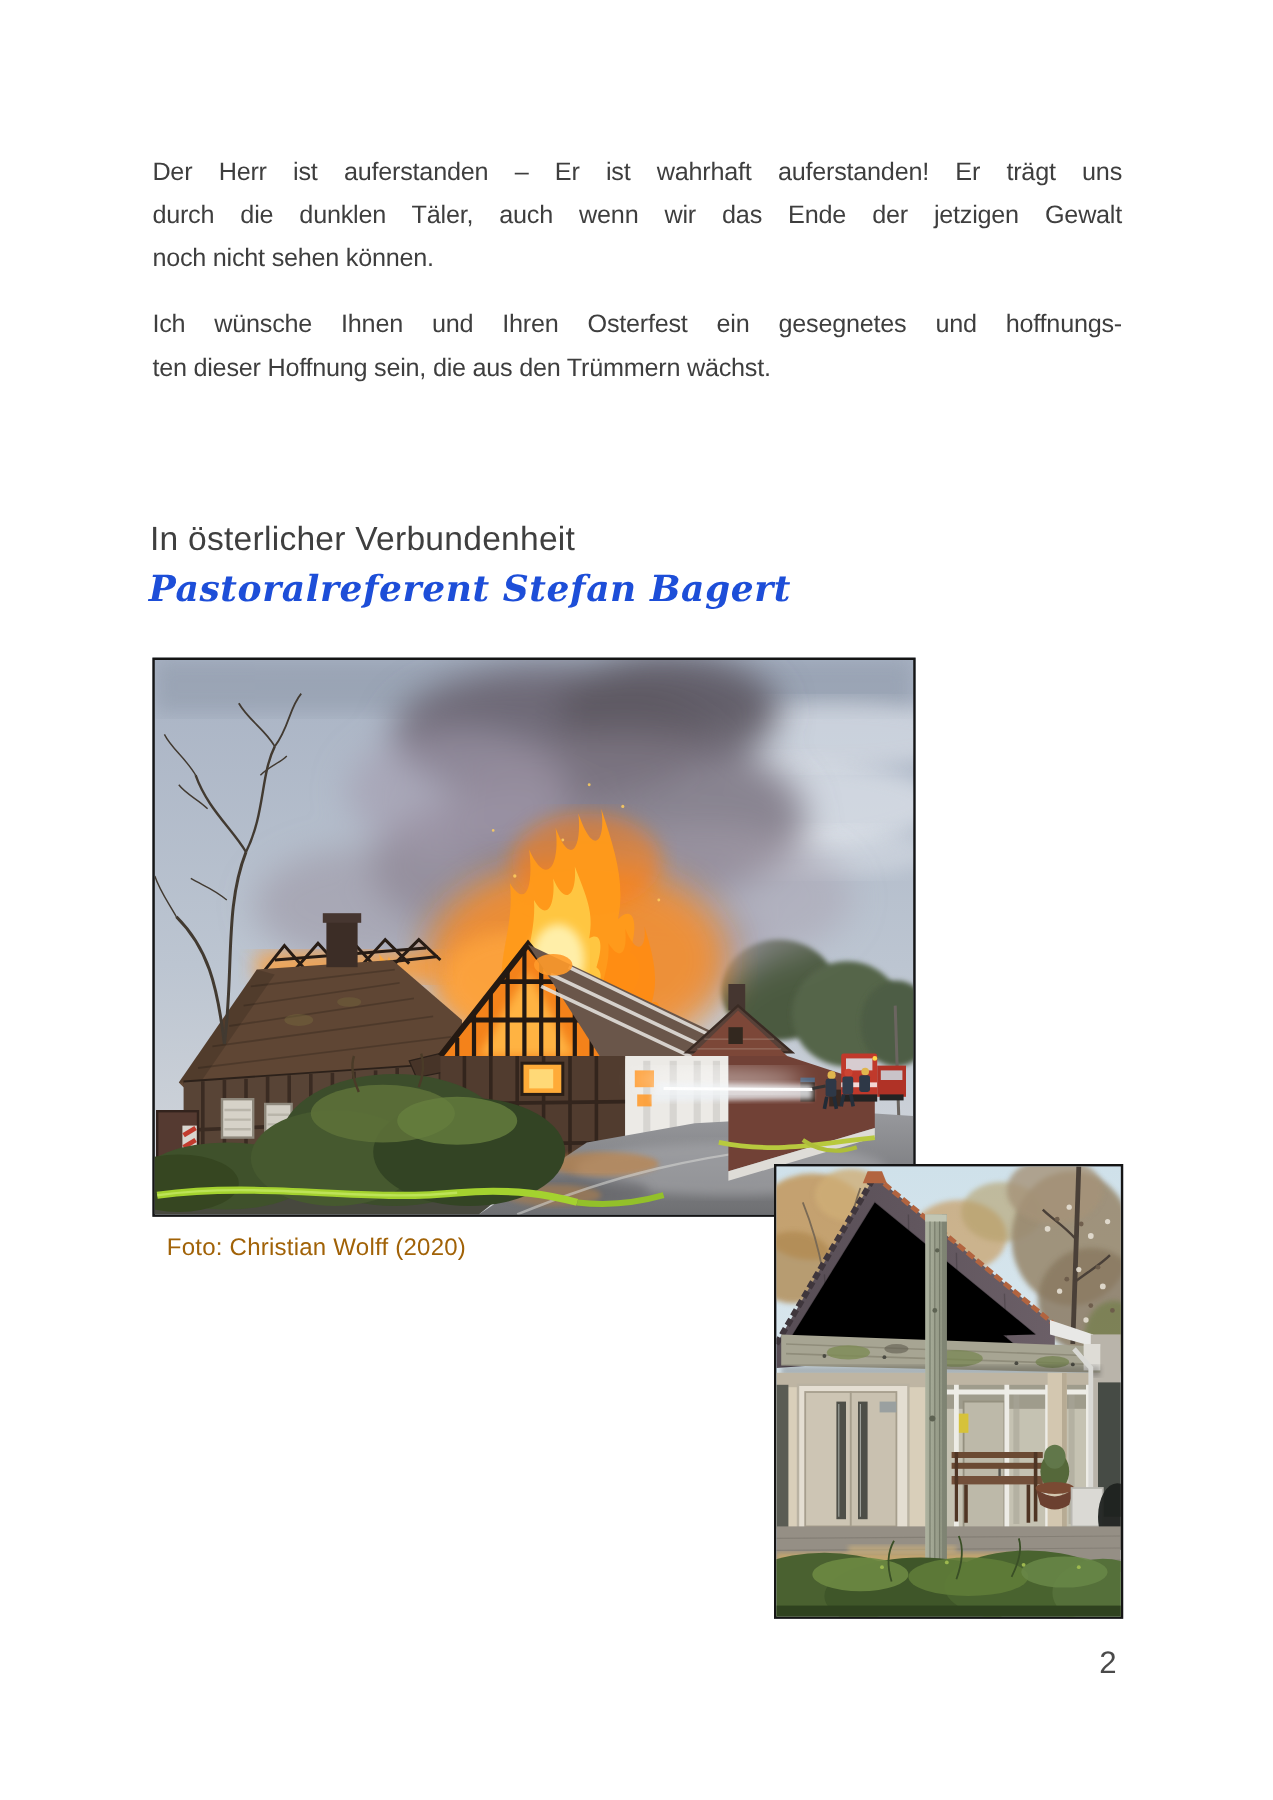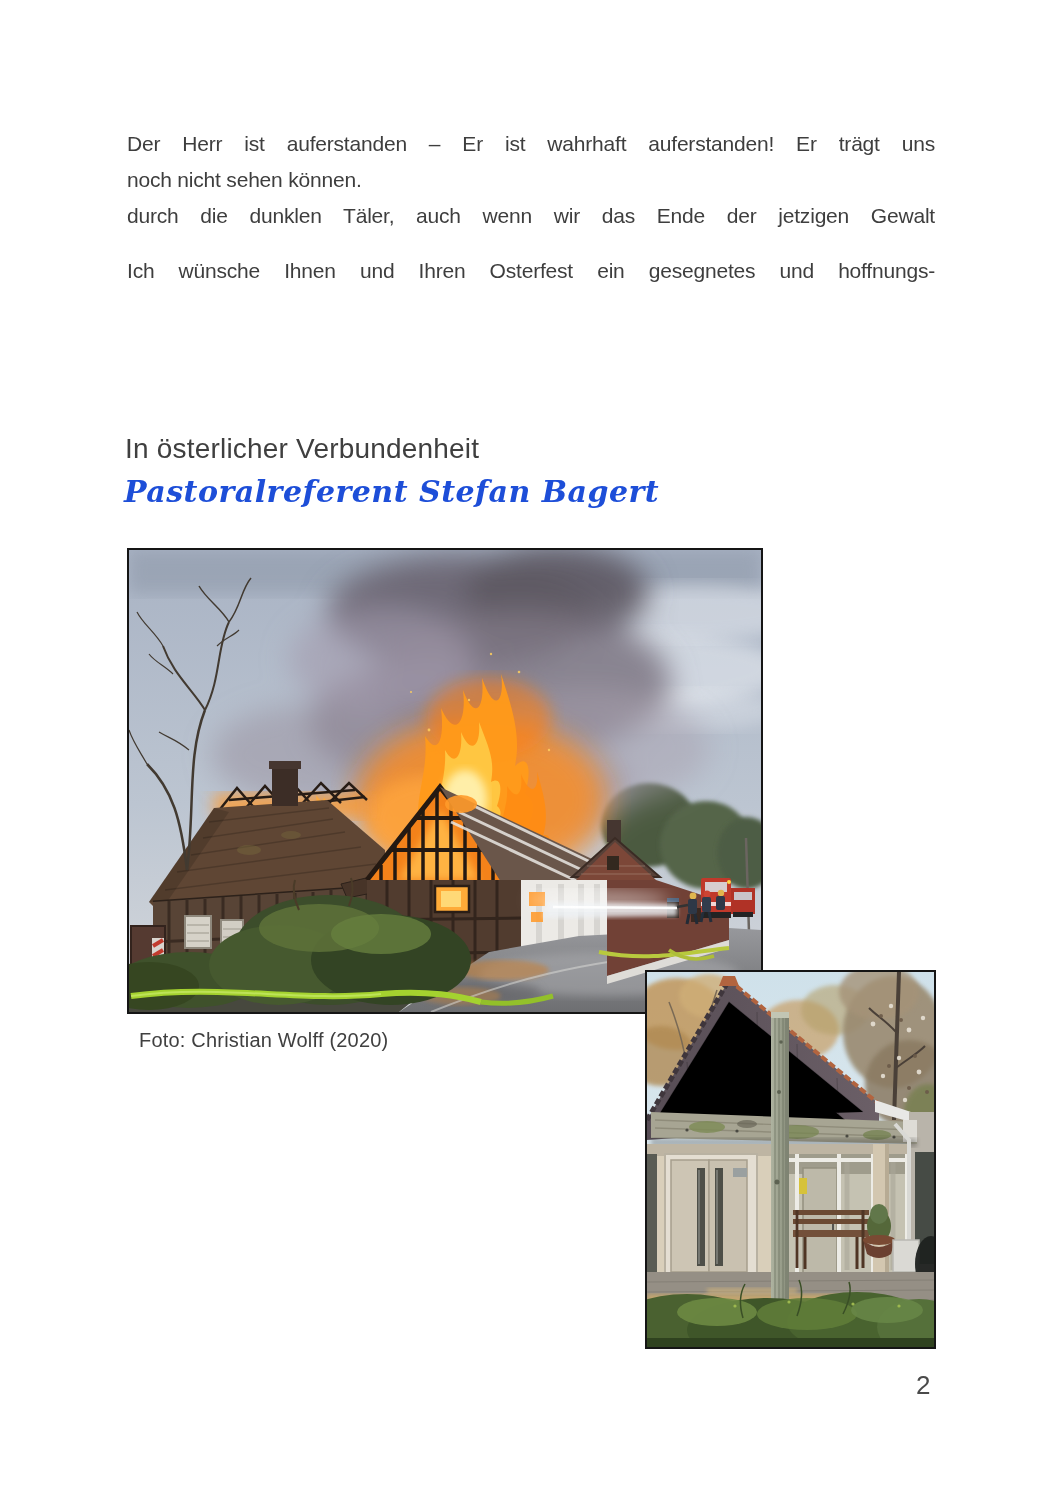--- a/index.html
+++ b/index.html
@@ -22,39 +22,40 @@
   .signature{
     position:absolute;left:124px;top:474px;
     font-family:"DejaVu Serif",serif;font-style:italic;font-weight:bold;
     font-size:30px;color:#1d4ed8;letter-spacing:0.5px;
   }
   .figure{position:absolute;border:2px solid #151515;background:#9aa4b2;box-sizing:border-box;}
   #figure1{left:127px;top:548px;width:636px;height:466px;z-index:1;}
   #figure2{left:645px;top:970px;width:291px;height:379px;z-index:2;}
   .figure svg{display:block;width:100%;height:100%;}
   .caption{
-    position:absolute;left:139px;top:1029px;font-size:20px;color:#404040;letter-spacing:0.2px;
+    position:absolute;left:139px;top:1029px;font-size:20px;color:#a16207;letter-spacing:0.2px;
   }
   .pagenum{
     position:absolute;left:916px;top:1370px;font-size:26px;color:#4a4a4a;
   }
 </style>
 </head>
 <body>
 
 <div class="page">
 
   <div class="para" id="para1">
     <div class="tline just">Der Herr ist auferstanden – Er ist wahrhaft auferstanden! Er trägt uns</div>
+    <div class="tline just">durch die dunklen Täler, auch wenn wir das Ende der jetzigen Gewalt</div>
     <div class="tline">noch nicht sehen können.</div>
-    <div class="tline just">durch die dunklen Täler, auch wenn wir das Ende der jetzigen Gewalt</div>
   </div>
 
   <div class="para" id="para2">
     <div class="tline just">Ich wünsche Ihnen und Ihren Osterfest ein gesegnetes und hoffnungs-</div>
+    <div class="tline">ten dieser Hoffnung sein, die aus den Trümmern wächst.</div>
   </div>
 
   <div class="closing">In österlicher Verbundenheit</div>
   <div class="signature">Pastoralreferent Stefan Bagert</div>
 
   <div class="figure" id="figure1">
     <svg viewBox="0 0 632 462" preserveAspectRatio="none">
       <defs>
         <linearGradient id="p1sky" x1="0" y1="0" x2="0" y2="1">
           <stop offset="0" stop-color="#a9b3c4"></stop>

